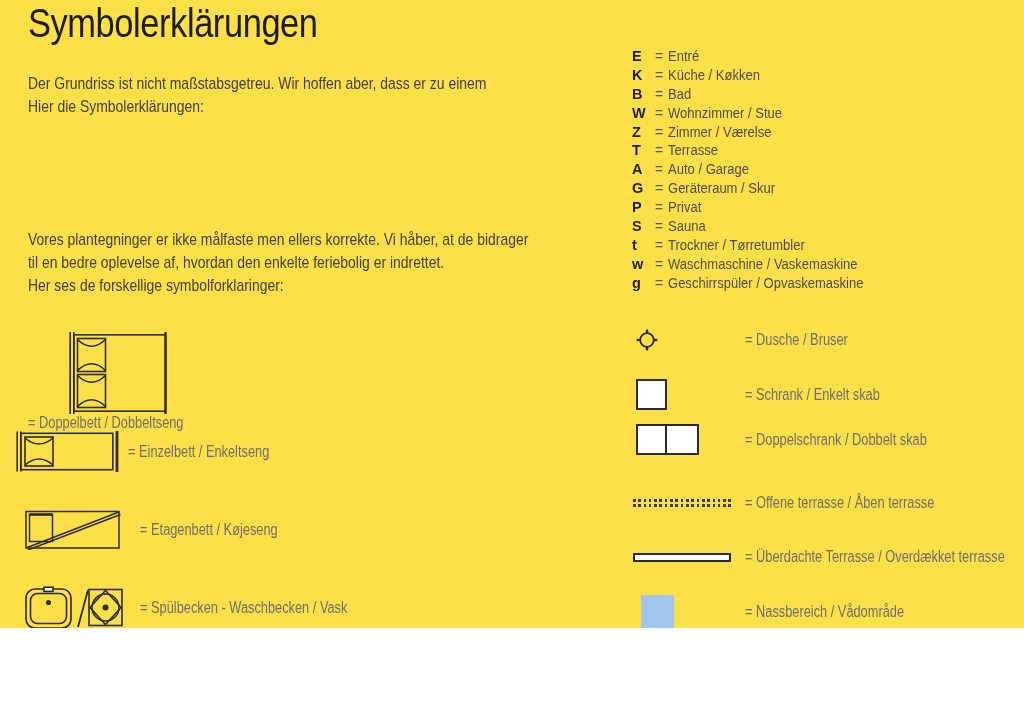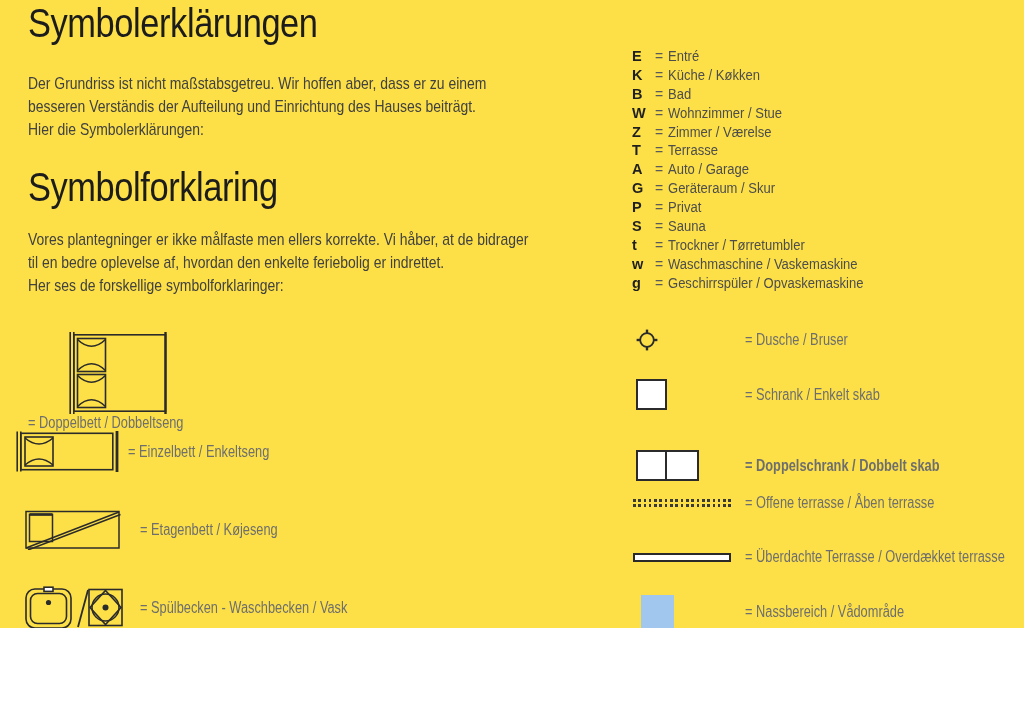--- a/index.html
+++ b/index.html
@@ -42,27 +42,23 @@
 </head>
 <body>
 
 <div class="page">
 
   <div class="abs" style="left:28px; top:0px;">
     <span class="title cond s84">Symbolerklärungen</span>
   </div>
   <div class="abs intro" style="left:28px; top:63px;margin-top:9px;">
     <div class="line"><span class="cond s82">Der Grundriss ist nicht maßstabsgetreu. Wir hoffen aber, dass er zu einem</span></div>
-    <div class="line"><span class="cond s82">besseren Verständis der Aufteilung und Einrichtung des Hauses beiträgt.</span></div>
     <div class="line"><span class="cond s82">Hier die Symbolerklärungen:</span></div>
   </div>
 
-  <div class="abs" style="left:28px; top:164px;">
-    <span class="title cond s84">Symbolforklaring</span>
-  </div>
   <div class="abs intro" style="left:28px; top:228px;">
     <div class="line"><span class="cond s82">Vores plantegninger er ikke målfaste men ellers korrekte. Vi håber, at de bidrager</span></div>
     <div class="line"><span class="cond s82">til en bedre oplevelse af, hvordan den enkelte feriebolig er indrettet.</span></div>
     <div class="line"><span class="cond s82">Her ses de forskellige symbolforklaringer:</span></div>
   </div>
 
   <div class="abs codes">
     <div class="code-row">
         <span class="code-letter">E</span>
         <span class="code-eq">=</span>
@@ -225,21 +221,21 @@
     <span class="symlabel cond s80">= Dusche / Bruser</span>
   </div>
 
   <div class="symrow" style="left:632px; top:379px; height:31px;">
     <div class="iconwrap" style="width:113px;">
       <div class="cabinet" style="margin-left:4px;"></div>
     </div>
     <span class="symlabel cond s80">= Schrank / Enkelt skab</span>
   </div>
 
-  <div class="symrow" style="left:632px; top:450px; height:31px;font-weight:bold;">
+  <div class="symrow" style="left:632px; top:424px; height:31px;">
     <div class="iconwrap" style="width:113px;">
       <div class="dcab" style="margin-left:4px;">
           <div class="dcab-cell"></div>
         </div>
     </div>
     <span class="symlabel cond s80">= Doppelschrank / Dobbelt skab</span>
   </div>
 
   <div class="symrow" style="left:632px; top:497px; height:12px;">
     <div class="iconwrap" style="width:113px;">

